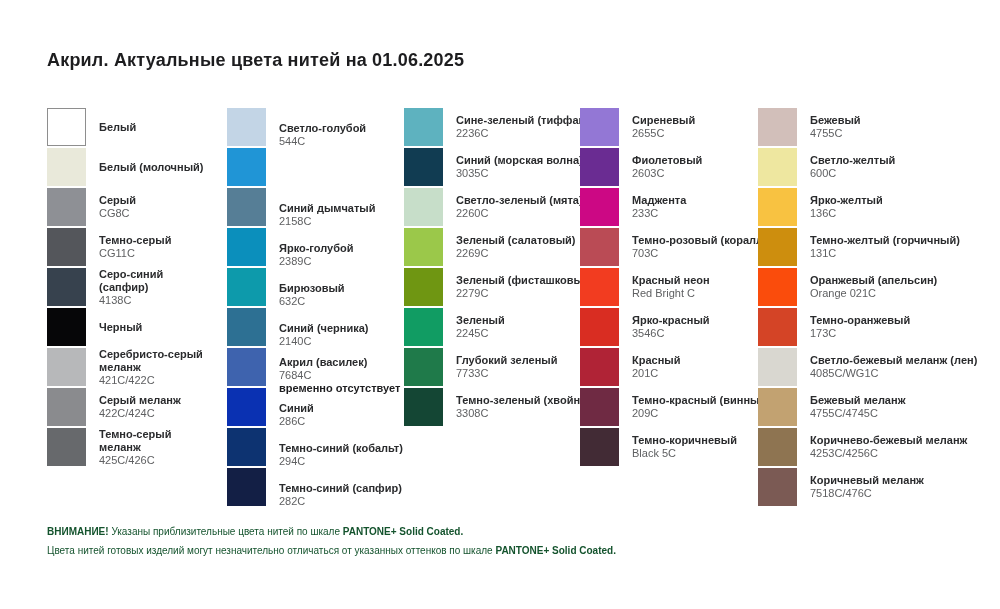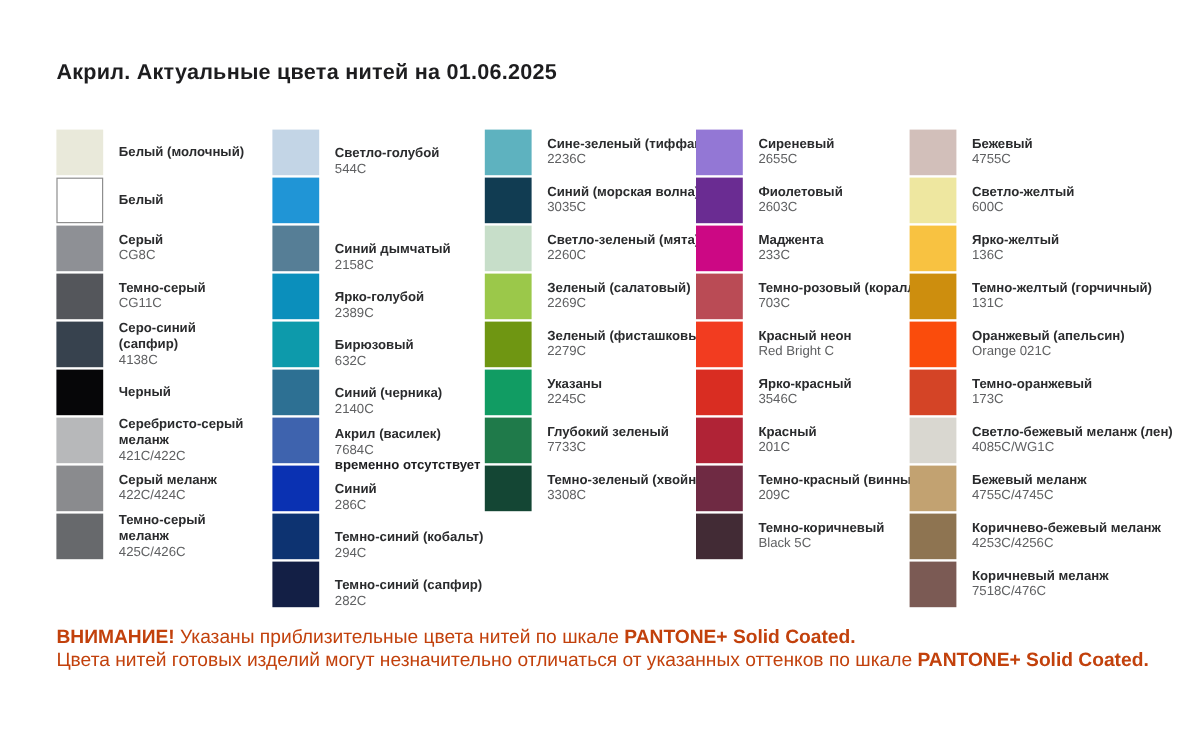--- a/index.html
+++ b/index.html
@@ -14,42 +14,42 @@
   .col3{left:404px;} .col3 .label{width:168px;}
   .col4{left:580px;} .col4 .label{width:168px;}
   .col5{left:758px;} .col5 .label{width:192px;}
   .row{height:40px;display:flex;align-items:center;}
   .swatch{width:39px;height:38px;flex:0 0 39px;box-sizing:border-box;}
   .swatch.bordered{border:1px solid #8e8e8e;}
   .label{margin-left:13px;font-size:11px;line-height:13px;}
   .cname{font-weight:bold;color:#2a2b2d;}
   .ccode{color:#5f6062;}
   .cnote{font-weight:bold;color:#1d1d1f;}
-  .footer{position:absolute;left:47px;top:522px;font-size:16px;line-height:19px;color:#c2410c;}
+  .footer{position:absolute;left:47px;top:522px;font-size:10px;line-height:19px;color:#14532d;}
   .b{font-weight:bold;}
 </style>
 </head>
 <body>
 
 <div class="page">
 
   <div class="title">Акрил. Актуальные цвета нитей на 01.06.2025</div>
 
   <div class="column col1">
       <div class="row">
+      <div class="swatch bordered" style="background: rgb(255, 255, 255);"></div>
+      <div class="label">
+        <div class="cname">Белый</div>
+
+      </div>
+    </div>
+      <div class="row">
       <div class="swatch" style="background: rgb(233, 233, 218);"></div>
       <div class="label">
         <div class="cname">Белый (молочный)</div>
-
-      </div>
-    </div>
-      <div class="row">
-      <div class="swatch bordered" style="background: rgb(255, 255, 255);"></div>
-      <div class="label">
-        <div class="cname">Белый</div>
 
       </div>
     </div>
       <div class="row">
       <div class="swatch" style="background: rgb(142, 144, 149);"></div>
       <div class="label">
         <div class="cname">Серый</div>
         <div class="ccode">CG8C</div>
 
       </div>
@@ -216,21 +216,21 @@
       <div class="swatch" style="background: rgb(111, 150, 18);"></div>
       <div class="label">
         <div class="cname">Зеленый (фисташковый)</div>
         <div class="ccode">2279C</div>
 
       </div>
     </div>
       <div class="row">
       <div class="swatch" style="background: rgb(17, 156, 99);"></div>
       <div class="label">
-        <div class="cname">Указаны</div>
+        <div class="cname">Зеленый</div>
         <div class="ccode">2245C</div>
 
       </div>
     </div>
       <div class="row">
       <div class="swatch" style="background: rgb(31, 122, 74);"></div>
       <div class="label">
         <div class="cname">Глубокий зеленый</div>
         <div class="ccode">7733C</div>
 

